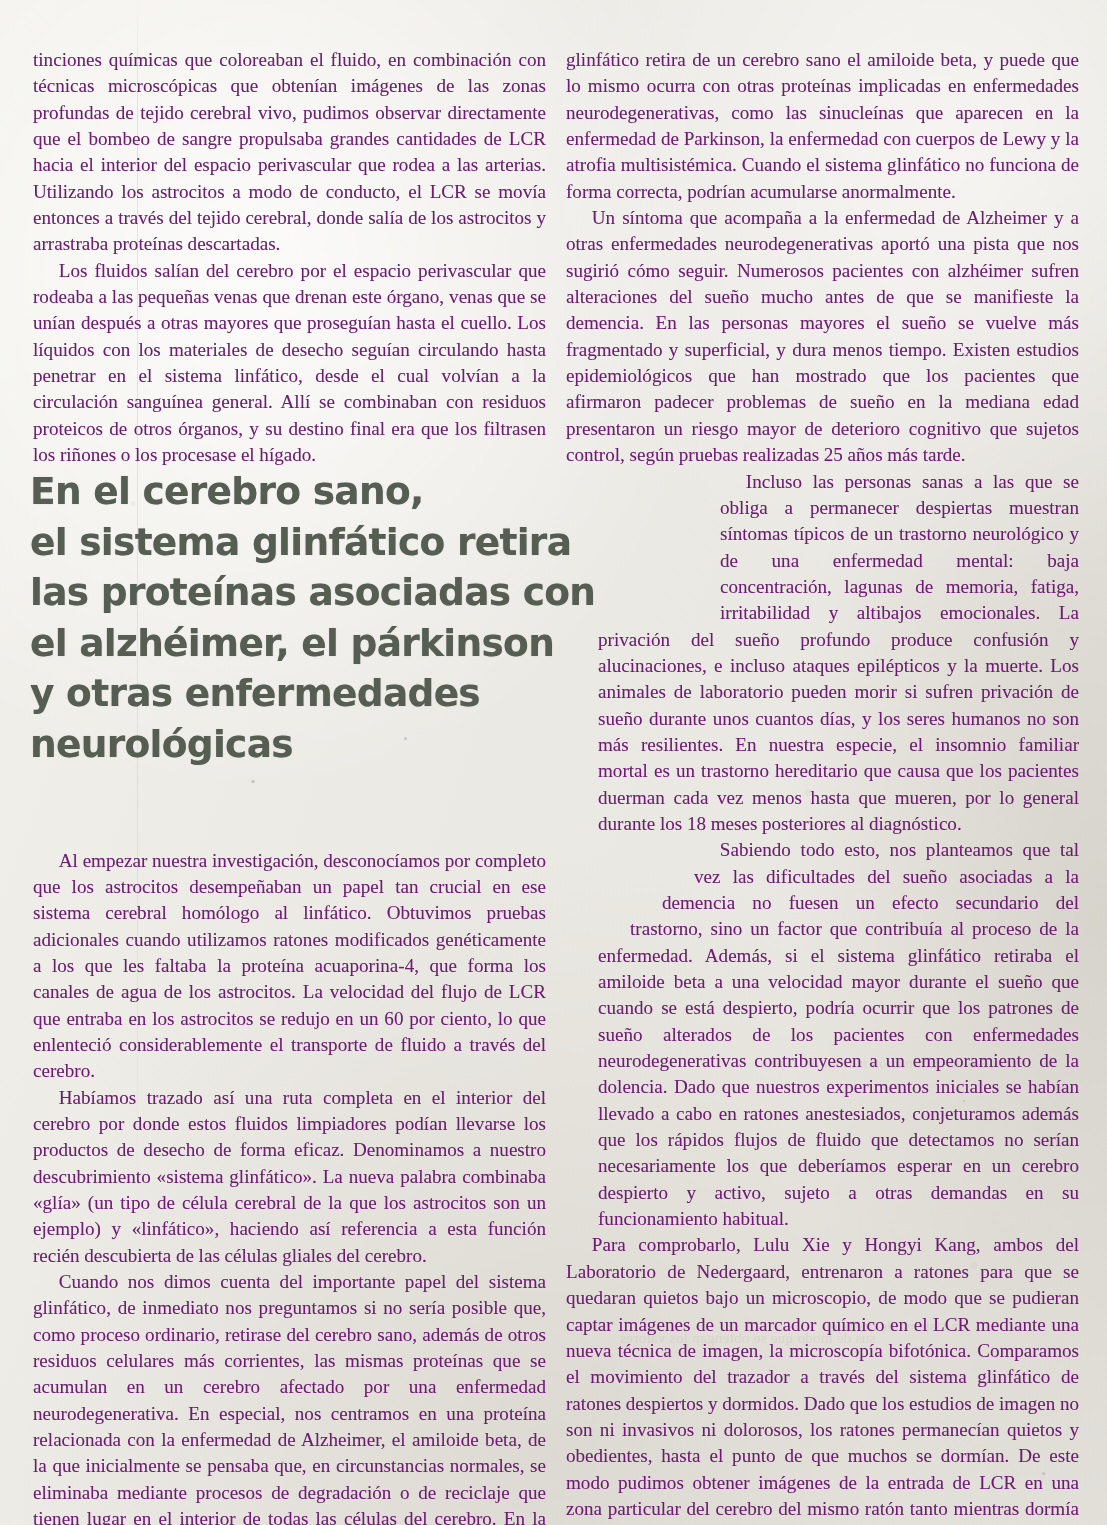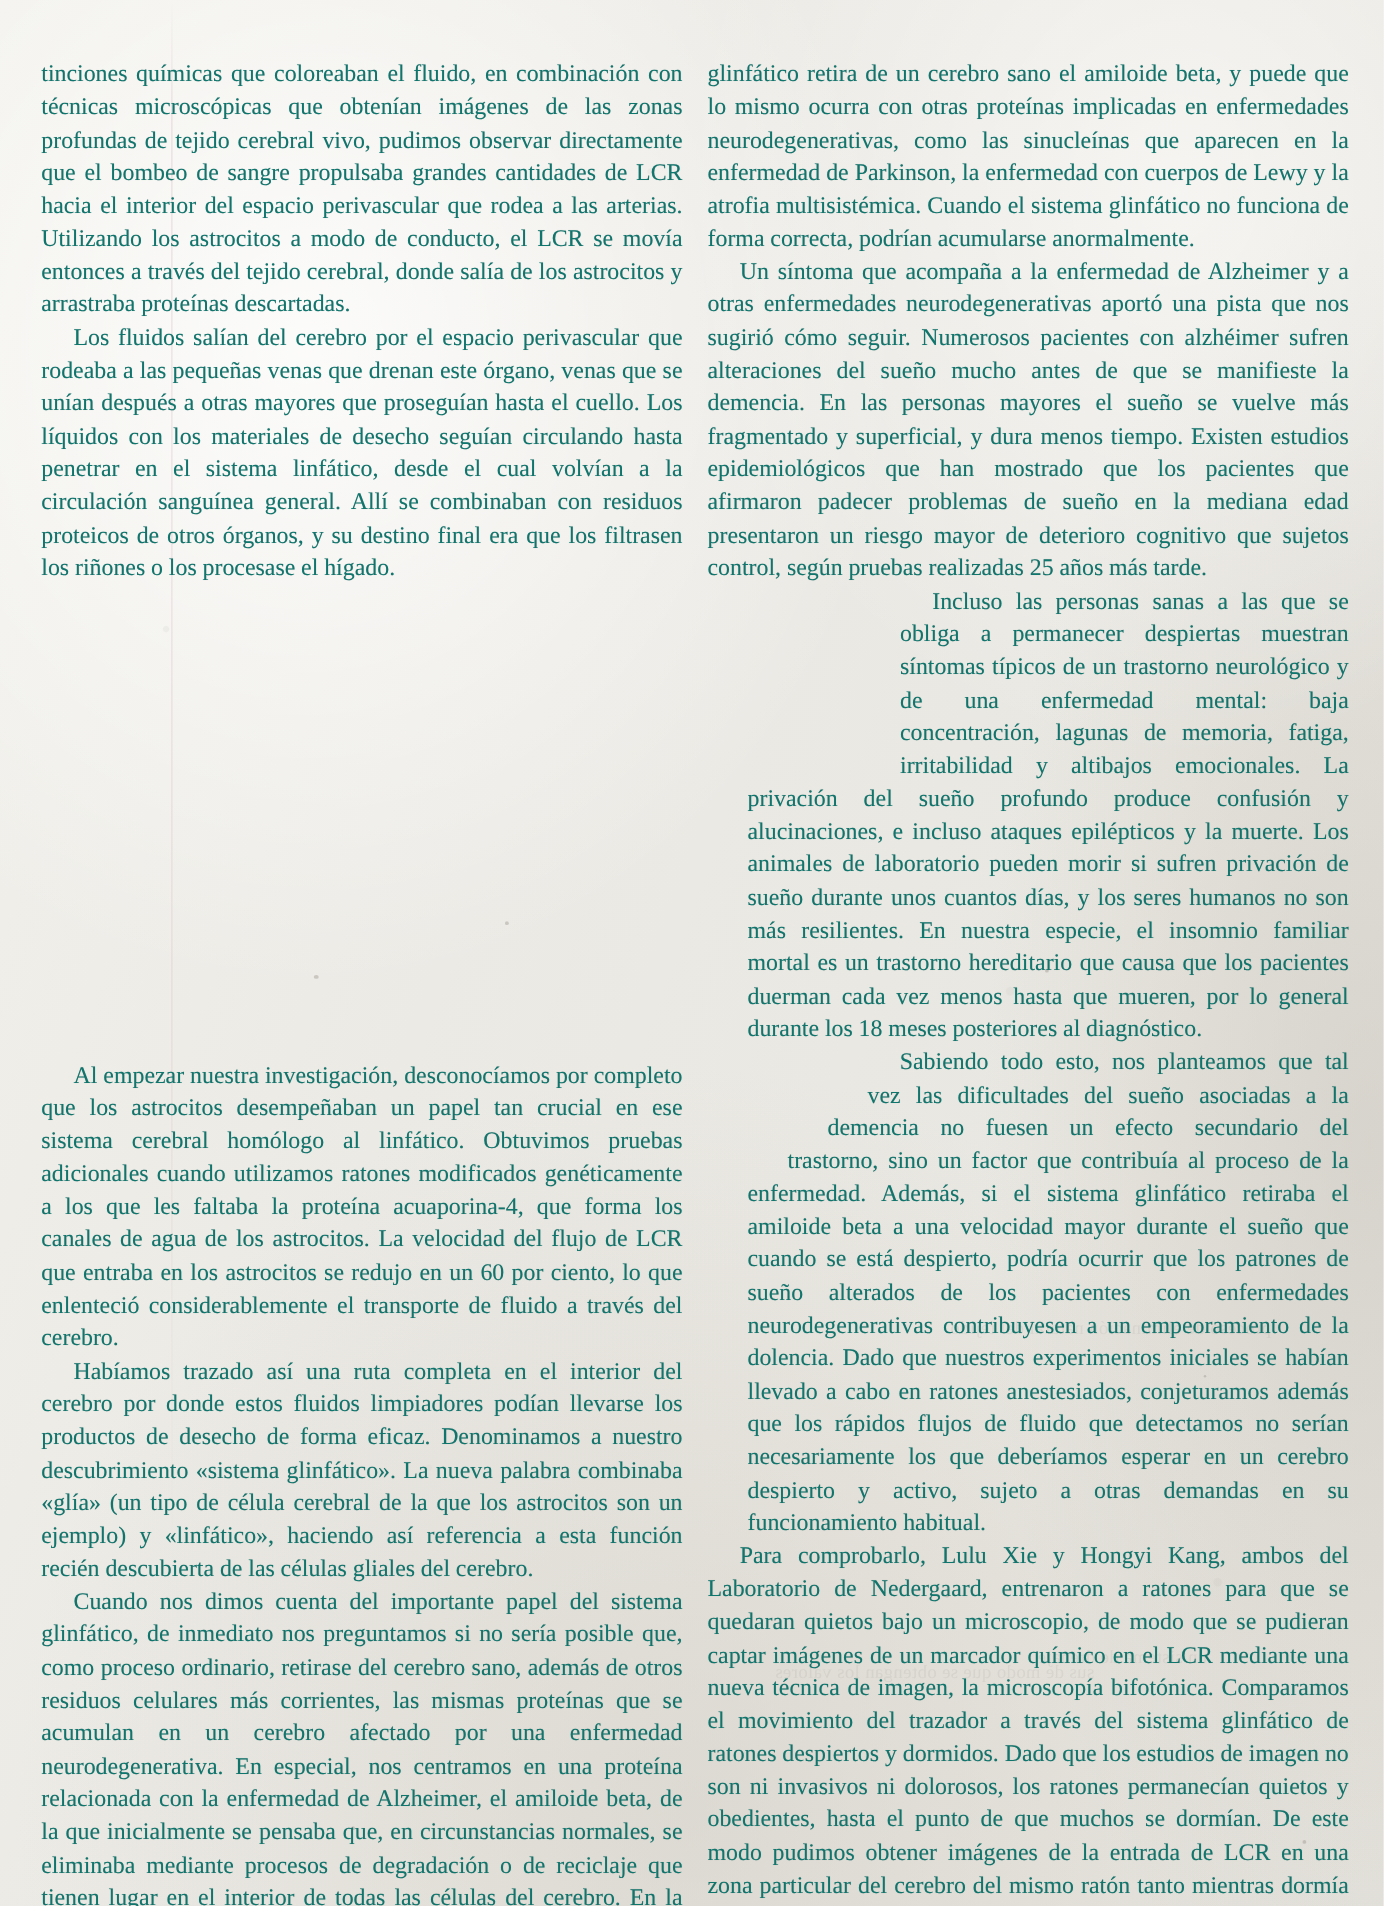--- a/index.html
+++ b/index.html
@@ -89,21 +89,21 @@
 
   p.body {
     margin: 0;
     font-size: 19.1px;
     line-height: 26.35px;
     text-align: justify;
     text-indent: 1.35em;
     -webkit-hyphens: none;
     hyphens: none;
     word-spacing: -0.1px;
-    color: #0f766e;
+    color: #701a75;
     text-shadow: 0 0 0.6px rgba(60,60,60,0.30);
   }
   p.body.no-indent { text-indent: 0; }
   .indent-block {
     position: relative;
     margin-left: 32px;
   }
   .indent-block .step {
     float: left;
     clear: left;
@@ -185,14 +185,20 @@
         <div style="float:left; clear:left; width:32px; height:27px;"></div>
         <p class="body">Sabiendo todo esto, nos planteamos que tal vez las dificultades del sueño asociadas a la demencia no fuesen un efecto secundario del trastorno, sino un factor que contribuía al proceso de la enfermedad. Además, si el sistema glinfático retiraba el amiloide beta a una velocidad mayor durante el sueño que cuando se está despierto, podría ocurrir que los patrones de sueño alterados de los pacientes con enfermedades neurodegenerativas contribuyesen a un empeoramiento de la dolencia. Dado que nuestros experimentos iniciales se habían llevado a cabo en ratones anestesiados, conjeturamos además que los rápidos flujos de fluido que detectamos no serían necesariamente los que deberíamos esperar en un cerebro despierto y activo, sujeto a otras demandas en su funcionamiento habitual.</p>
       </div>
 
       <p class="body">Para comprobarlo, Lulu Xie y Hongyi Kang, ambos del Laboratorio de Nedergaard, entrenaron a ratones para que se quedaran quietos bajo un microscopio, de modo que se pudieran captar imágenes de un marcador químico en el LCR mediante una nueva técnica de imagen, la microscopía bifotónica. Comparamos el movimiento del trazador a través del sistema glinfático de ratones despiertos y dormidos. Dado que los estudios de imagen no son ni invasivos ni dolorosos, los ratones permanecían quietos y obedientes, hasta el punto de que muchos se dormían. De este modo pudimos obtener imágenes de la entrada de LCR en una zona particular del cerebro del mismo ratón tanto mientras dormía como mientras estaba despierto.</p>
       <p class="body">Resultó que la presencia de LCR en el sistema glinfático se reducía drásticamente mientras los ratones del estudio permanecían despiertos. Al cabo de pocos minutos de iniciarse el sueño o de manifestarse los efectos de la anestesia, en cambio, las entradas de fluido aumentaban de forma significativa. En colaboración con Charles Nicholson, de la Universidad de Nueva</p>
     </div>
 
   </div>
 
+  <blockquote class="pullquote">En el cerebro sano,
+el sistema glinfático retira
+las proteínas asociadas con
+el alzhéimer, el párkinson
+y otras enfermedades
+neurológicas</blockquote>
 
 </div>
 
 </body></html>

